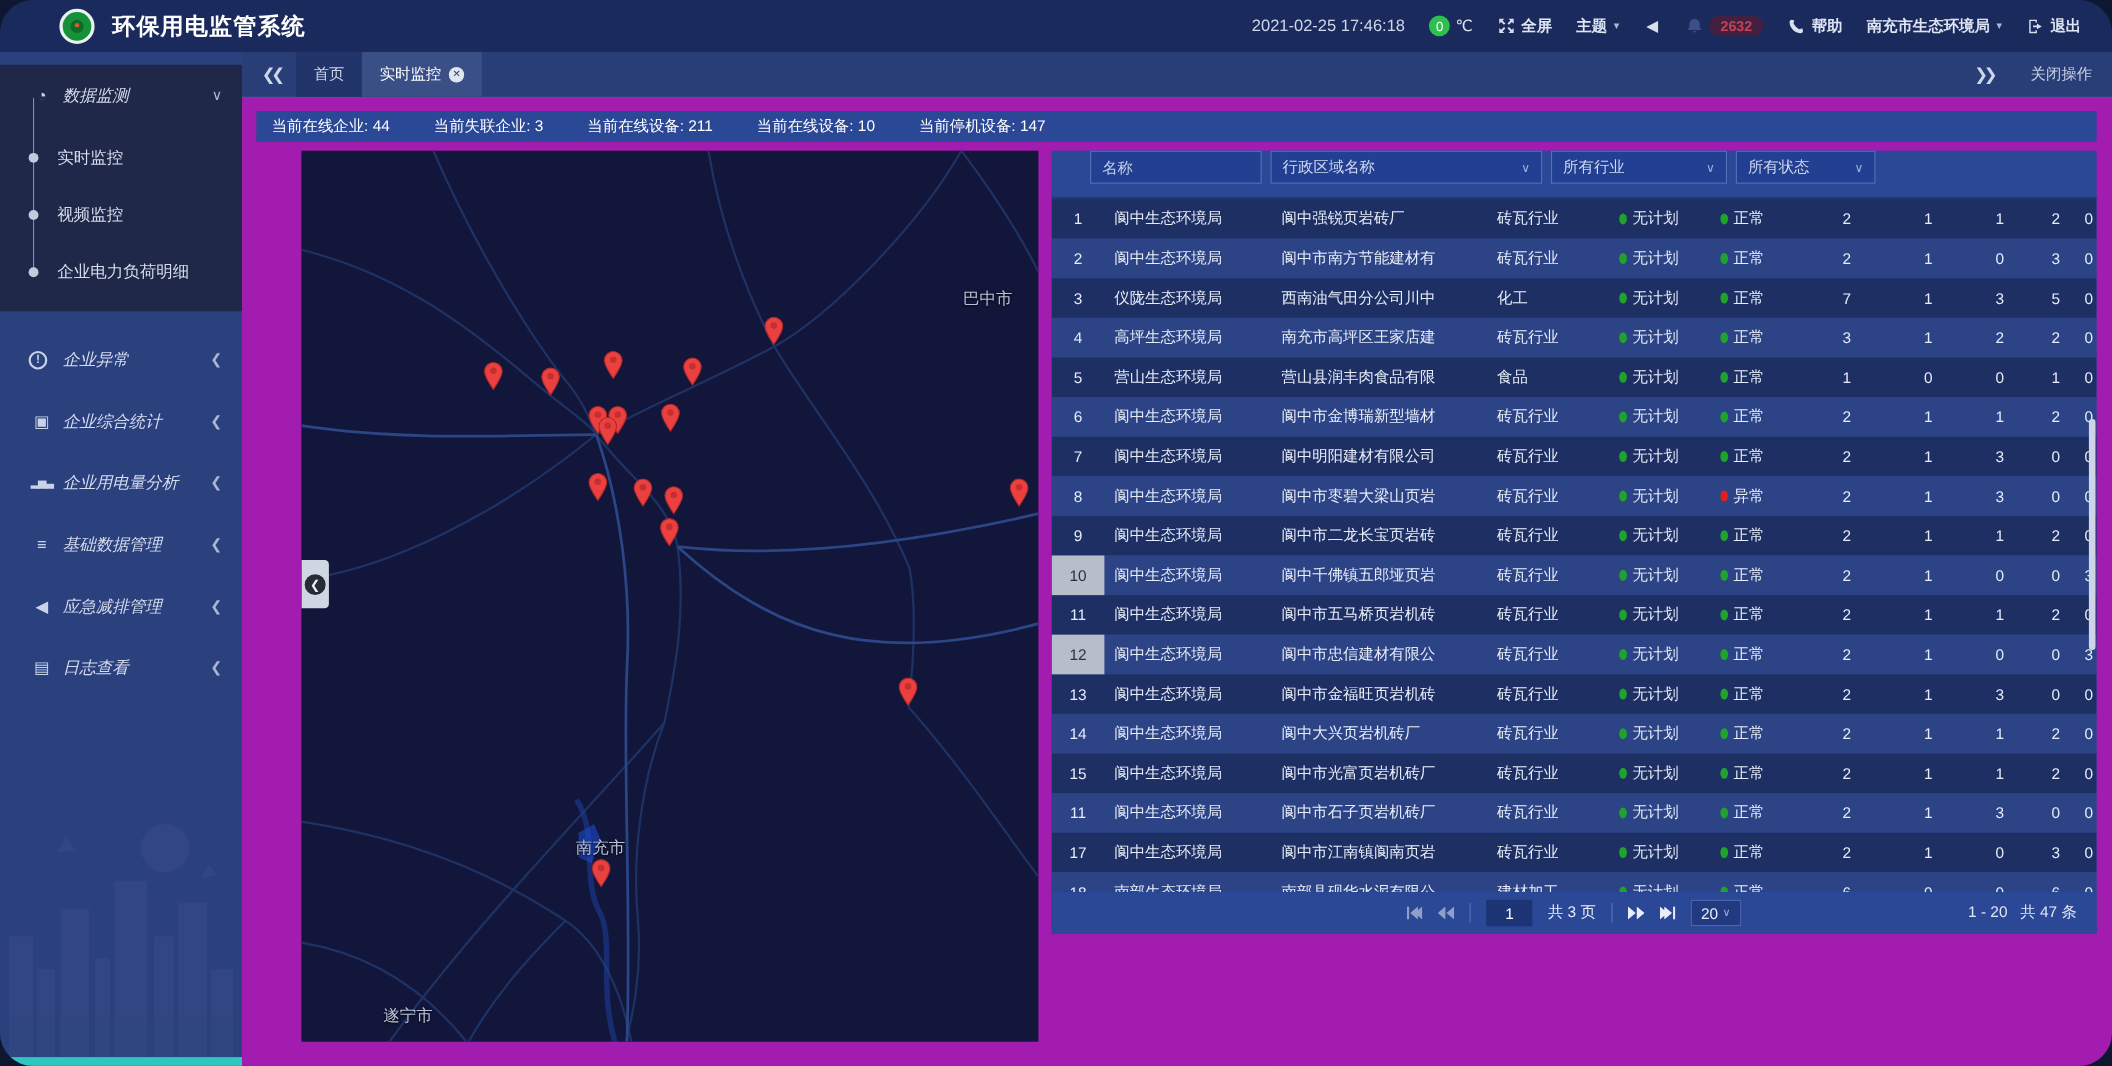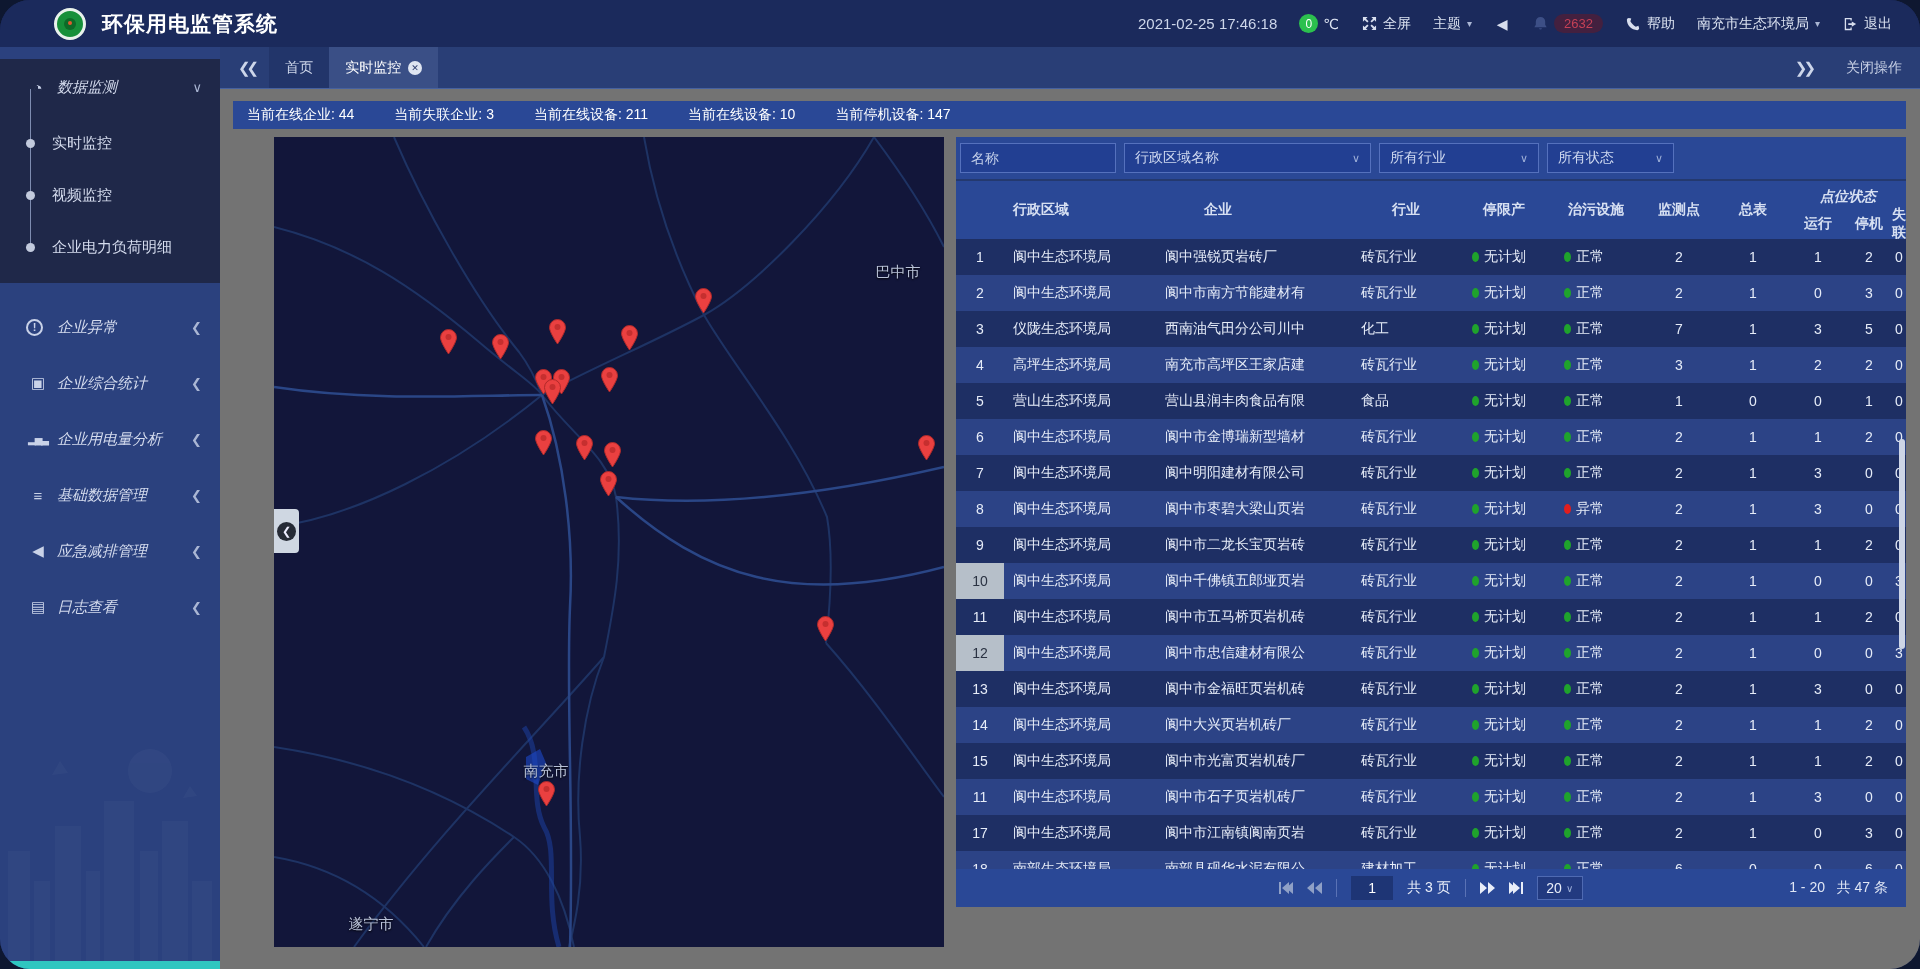--- a/index.html
+++ b/index.html
@@ -9,21 +9,21 @@
   
   .hdr{position:absolute;top:0;left:0;width:1920px;height:47px;background:#1b2a5c;display:flex;align-items:center;z-index:30;}
   .logo{width:32px;height:32px;margin-left:54px;border-radius:50%;background:#17903a;border:3px solid #e9f2ec;position:relative;flex:0 0 auto;}
   .logo::before{content:"";position:absolute;left:7px;top:7px;width:12px;height:12px;border-radius:50%;background:#0d6b28;}
   .logo::after{content:"";position:absolute;left:11px;top:10px;width:4px;height:4px;border-radius:50%;background:#e05a30;}
   .hdr-title{font-size:21px;font-weight:bold;color:#fff;margin-left:16px;letter-spacing:1px;}
   .hdr-right{margin-left:auto;display:flex;align-items:center;gap:22px;padding-right:28px;font-size:14px;color:#dde4f2;}
   .hdr-dt{color:#cdd6ea;font-size:15px;}
   .temp{display:flex;align-items:center;gap:5px;}
   .temp-badge{width:19px;height:19px;border-radius:50%;background:#2cc04e;color:#fff;font-size:12px;display:flex;align-items:center;justify-content:center;}
-  .hitem{display:flex;align-items:center;gap:6px;cursor:pointer;white-space:nowrap;}
+  .hitem{display:flex;align-items:center;gap:6px;cursor:pointer;white-space:nowrap;font-weight:bold;}
   .hicon{display:inline-flex;width:16px;height:16px;align-items:center;justify-content:center;color:#d8deee;}
   .caret{font-size:10px;color:#aab6d4;}
   .bell-badge{background:#43203f;color:#c54056;border-radius:10px;padding:2px 10px;font-size:13px;}
   .bell-glyph{color:#3d4f86;}
 
   
   .sidebar{position:absolute;top:47px;left:0;width:220px;height:922px;background:#2b417e;overflow:hidden;z-index:20;}
   .nav{position:relative;padding-top:12px;z-index:2;}
   .nav-group{background:#1f2849;margin-bottom:16px;}
   .nav-item{height:56px;display:flex;align-items:center;padding:0 18px 0 26px;font-size:15px;color:#d5dcee;cursor:pointer;}
@@ -44,36 +44,36 @@
   .main{position:absolute;top:47px;left:220px;width:1700px;height:922px;}
   .tabbar{height:42px;background:#293e76;border-bottom:1px solid #46619f;display:flex;align-items:center;padding:0 18px 0 10px;}
   .tab-arrow{color:#cdd6ea;font-size:15px;letter-spacing:-4px;cursor:pointer;padding:0 8px;}
   .tabs{display:flex;align-self:stretch;margin-left:6px;}
   .tab{display:flex;align-items:center;gap:7px;padding:0 16px;font-size:14px;color:#cdd6ea;cursor:pointer;background:#22356a;}
   .tab.active{background:#3a4f86;color:#fff;}
   .tab-close{width:14px;height:14px;border-radius:50%;background:#dfe5f1;color:#2c3d6e;font-size:9px;display:flex;align-items:center;justify-content:center;}
   .tab-spacer{flex:1;}
   .close-ops{color:#c6cfe4;font-size:14px;margin-left:26px;cursor:pointer;}
 
-  .content{height:880px;background:#737373;padding:12px 14px 0 13px;}
+  .content{height:880px;background:#a21caf;padding:12px 14px 0 13px;}
   .stats{height:28px;background:#2a4896;display:flex;align-items:center;gap:40px;padding:0 14px;font-size:14px;color:#fff;margin-bottom:8px;}
   .stat{white-space:nowrap;}
   .panels{display:flex;align-items:flex-start;}
 
   
   .map{position:relative;width:670px;height:810px;background:#12163a;flex:0 0 auto;overflow:hidden;margin-left:41px;}
   .map svg.roads{position:absolute;inset:0;}
   .city{position:absolute;font-size:15px;color:#b9c2d8;text-shadow:0 1px 2px #000;transform:translate(-50%,-50%);white-space:nowrap;}
   .pin{position:absolute;width:19px;height:27px;cursor:pointer;}
   .collapse{position:absolute;left:0;top:372px;width:25px;height:44px;background:#cfd7e2;border-radius:0 4px 4px 0;display:flex;align-items:center;justify-content:center;cursor:pointer;z-index:5;}
   .collapse .cc{width:19px;height:19px;border-radius:50%;background:#262b36;color:#eef;font-size:11px;display:flex;align-items:center;justify-content:center;}
 
   
   .rpanel{flex:1;margin-left:12px;background:#2a4896;--cols:48px 152px 196px 106px 92px 92px 74px 74px 56px 46px 1fr;}
-  .filters{height:42px;display:flex;align-items:center;gap:8px;padding:0 6px 0 4px;}
+  .filters{height:42px;display:flex;align-items:flex-start;gap:8px;padding:0 6px 0 4px;margin-left:31px;}
   .f-input{width:156px;height:30px;background:#223f92;border:1px solid #5571bd;color:#cfd9f0;font-size:14px;padding:0 10px;outline:none;}
   .f-input::placeholder{color:#c3cfe9;opacity:1;}
   .f-select{height:30px;background:#223f92;border:1px solid #5571bd;color:#cfd9f0;font-size:14px;display:flex;align-items:center;justify-content:space-between;padding:0 10px;cursor:pointer;}
   .f-select .vcar{font-size:11px;color:#9fb0d8;margin-left:12px;}
   .gapline{height:2px;background:#24396f;}
   .thead{display:grid;grid-template-columns:var(--cols);grid-template-rows:27px 31px;background:#2a4896;font-size:14px;font-weight:bold;color:#d7e0f2;}
   .th{grid-row:1 / span 2;display:flex;align-items:center;}
   .th.cl{padding-left:9px;}
   .th.cc{justify-content:center;}
   .th-group{grid-column:9 / span 3;grid-row:1;display:flex;align-items:flex-end;justify-content:center;font-style:italic;padding-bottom:2px;}
@@ -395,34 +395,20 @@
               <span class="vcar">∨</span>
             </div>
             <div class="f-select" style="width:127px">
               <span>所有状态</span>
               <span class="vcar">∨</span>
             </div>
           </div>
 
           <div class="gapline"></div>
 
-          <div class="thead">
-            <div class="th cc"></div>
-            <div class="th cl">行政区域</div>
-            <div class="th cl" style="padding-left:48px">企业</div>
-            <div class="th cl" style="padding-left:40px">行业</div>
-            <div class="th cc">停限产</div>
-            <div class="th cc">治污设施</div>
-            <div class="th cc">监测点</div>
-            <div class="th cc">总表</div>
-            <div class="th-group">点位状态</div>
-            <div class="th-sub" style="grid-column:9">运行</div>
-            <div class="th-sub" style="grid-column:10">停机</div>
-            <div class="th-sub" style="grid-column:11">失联</div>
-          </div>
 
           <div class="tbody">
             <div class="scrollthumb"></div>
           <div class="tr odd">
                 <div class="td numcell">1</div>
                 <div class="td c-left">阆中生态环境局</div>
                 <div class="td c-left">阆中强锐页岩砖厂</div>
                 <div class="td c-left">砖瓦行业</div>
                 <div class="td" style="padding-left: 14px;"><span class="dot"></span><span>无计划</span></div>
                 <div class="td" style="padding-left: 14px;"><span class="dot"></span><span>正常</span></div>

